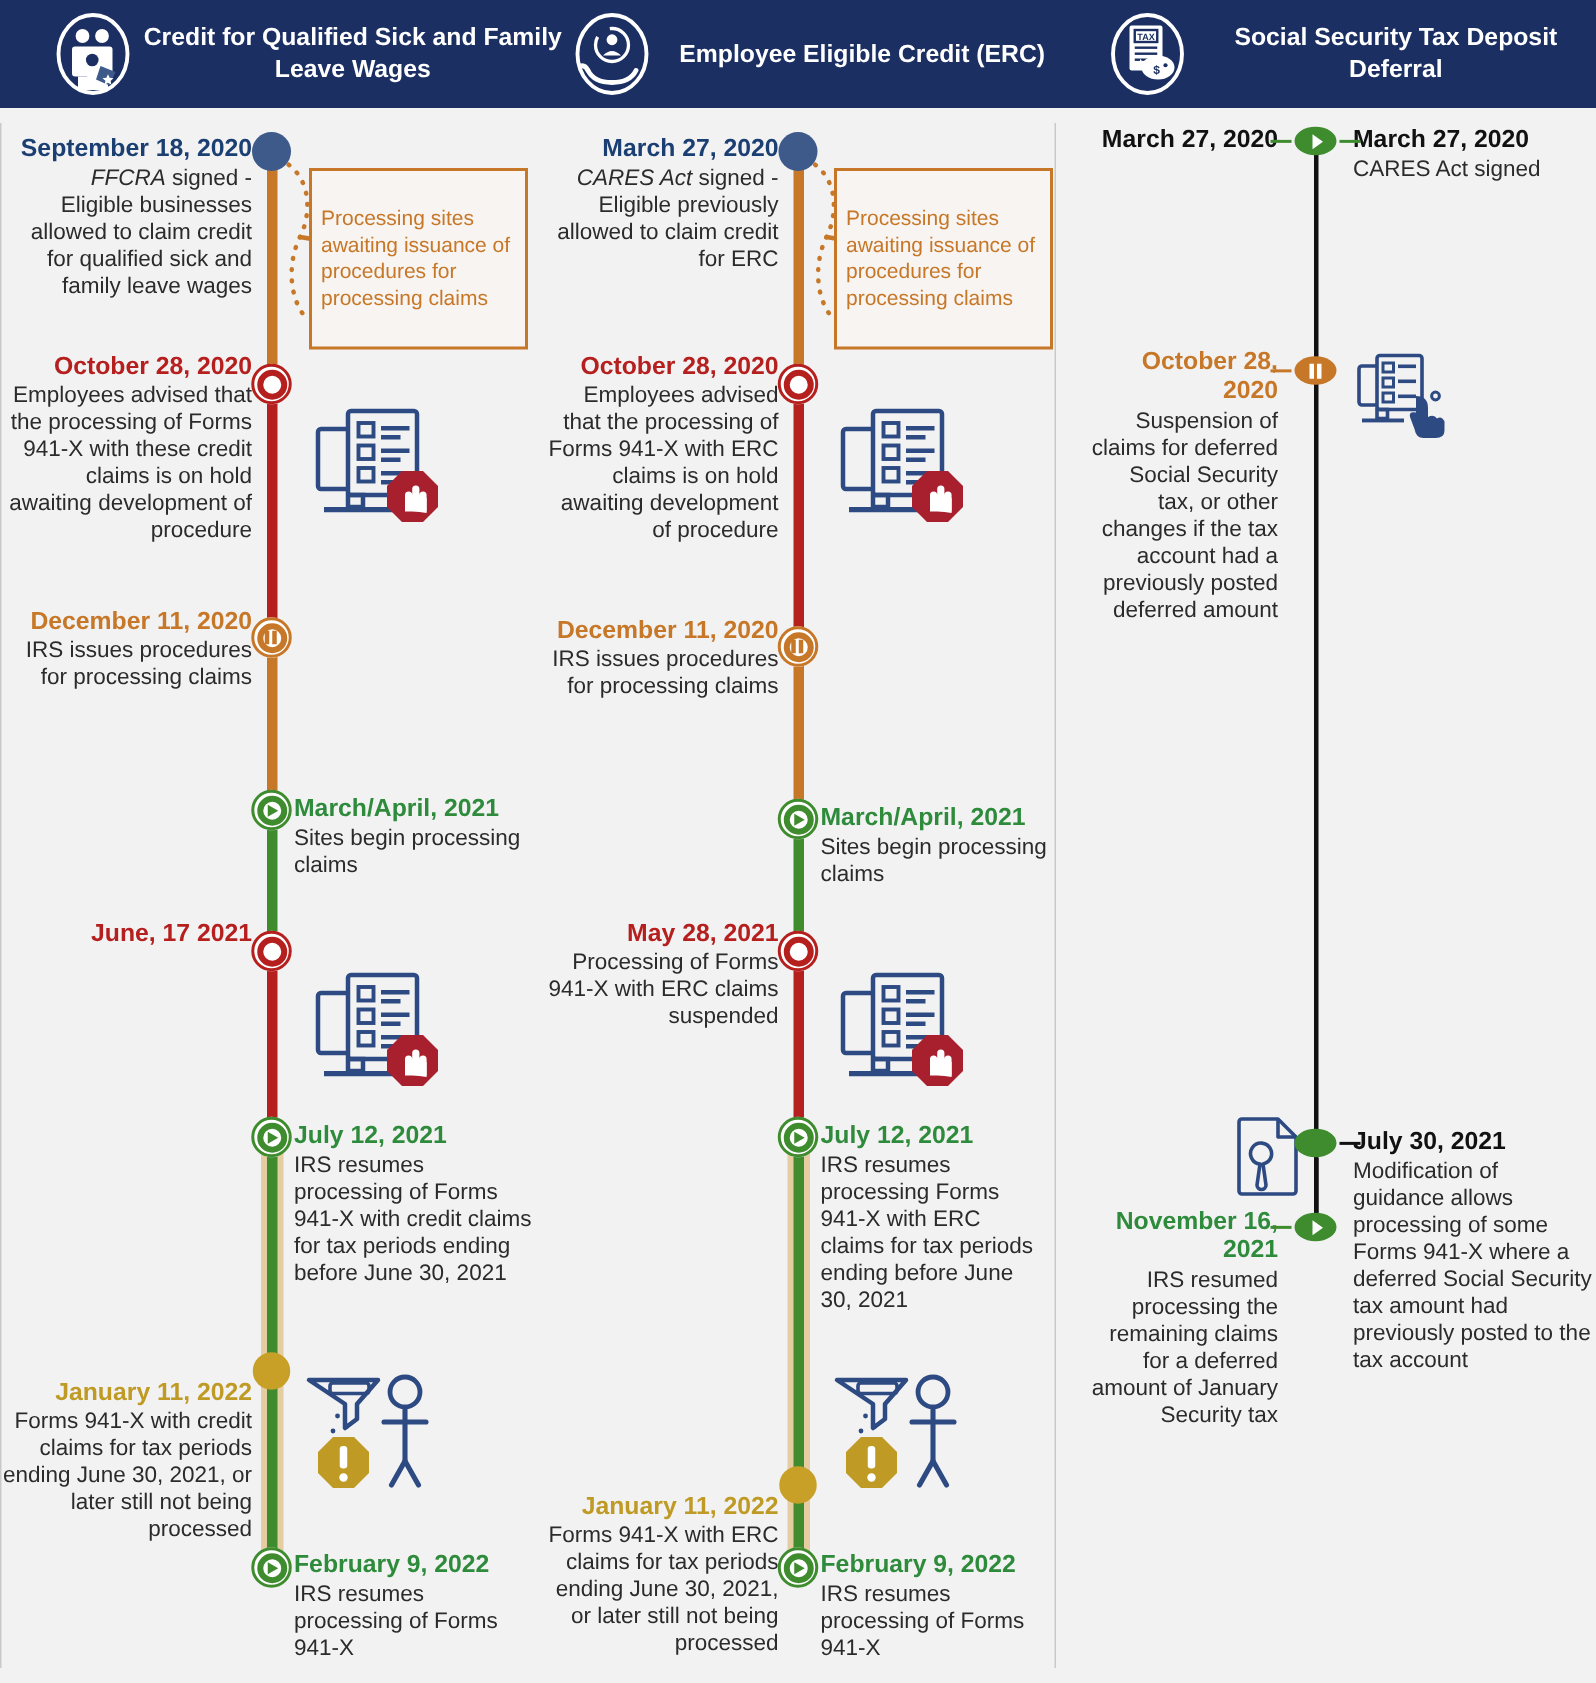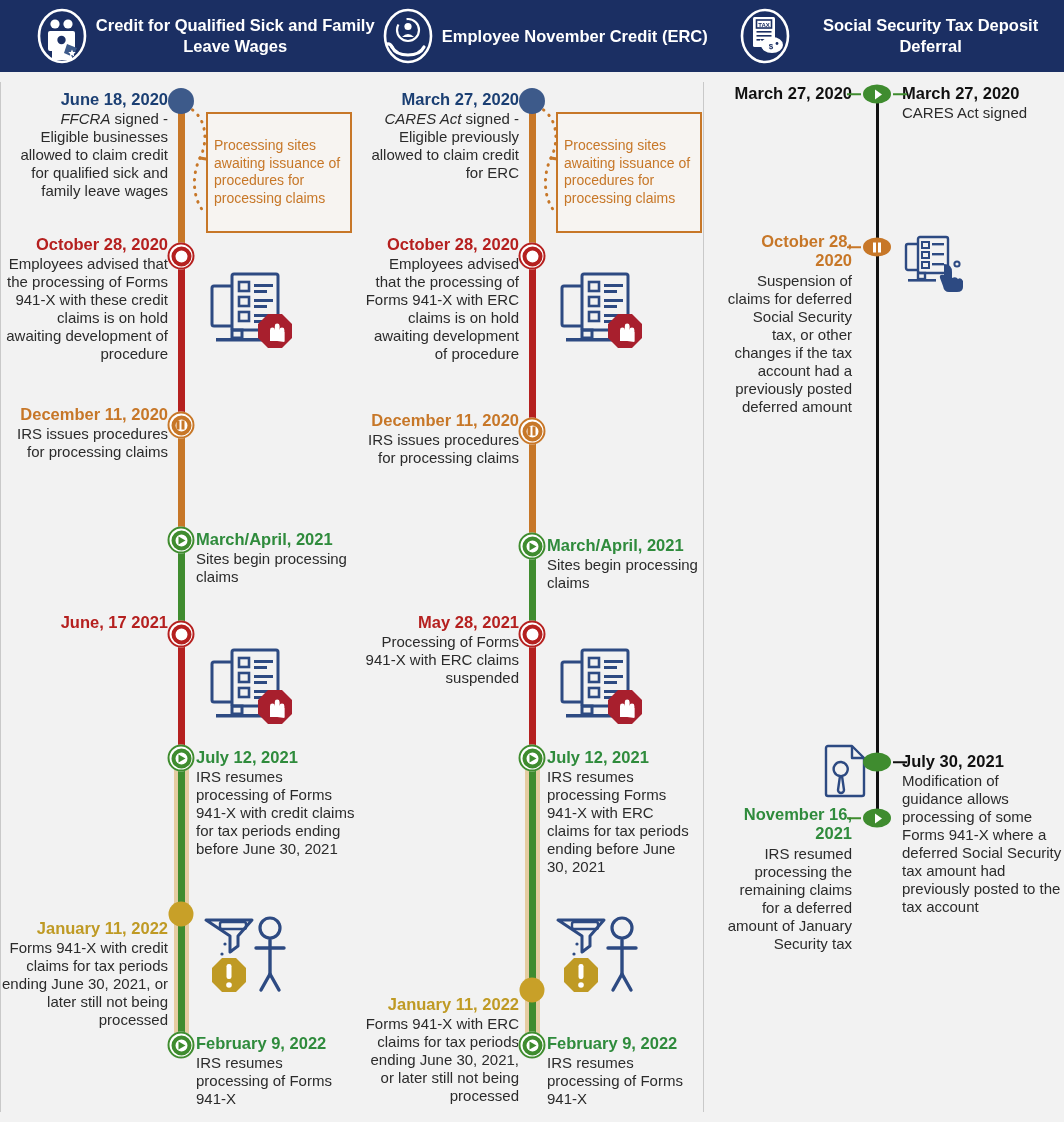--- a/index.html
+++ b/index.html
@@ -156,21 +156,21 @@
     <span class="hdr-icon">
       <svg width="52" height="58" viewBox="0 0 52 58">
         <ellipse cx="26" cy="29" rx="23" ry="26" fill="none" stroke="#fff" stroke-width="2.6"></ellipse>
         <circle cx="26" cy="23" r="11" fill="none" stroke="#fff" stroke-width="2.2" stroke-dasharray="40 10"></circle>
         <circle cx="26" cy="19.5" r="3.6" fill="#fff"></circle>
         <path d="M20 30 q6-6 12 0 z" fill="#fff"></path>
         <path d="M10 40 q4 8 16 8 q12 0 16-8" fill="none" stroke="#fff" stroke-width="3.2" stroke-linecap="round"></path>
         <path d="M10 40 q-2-4 -5-3" fill="none" stroke="#fff" stroke-width="3.2" stroke-linecap="round"></path>
       </svg>
     </span>
-    <span class="hdr-title">Employee November Credit (ERC)</span>
+    <span class="hdr-title">Employee Eligible Credit (ERC)</span>
   </div>
 
   <div class="hdr-cell c3">
     <span class="hdr-icon">
       <svg width="52" height="58" viewBox="0 0 52 58">
         <ellipse cx="26" cy="29" rx="23" ry="26" fill="none" stroke="#fff" stroke-width="2.6"></ellipse>
         <rect x="14" y="10" width="22" height="30" rx="1.5" fill="#fff"></rect>
         <rect x="17.5" y="13" width="15" height="8" fill="none" stroke="#1b2f63" stroke-width="1.6"></rect>
         <text x="25" y="19.6" font-size="6" font-family="Liberation Sans, sans-serif" fill="#1b2f63" text-anchor="middle" font-weight="bold">TAX</text>
         <rect x="17.5" y="24" width="15" height="1.6" fill="#1b2f63"></rect>
@@ -242,21 +242,21 @@
     <div class="marker" style="left:181px; top:842px;">
       <div class="dot-gold"></div>
     </div>
     <div class="marker" style="left:181px; top:973px;">
       <div class="ring green">
           <span class="glyph g-play"></span>
         </div>
     </div>
 
     <div class="blk right-al" style="left:8px; top:18px; width:160px;">
-      <div class="date d-blue">June 18, 2020</div>
+      <div class="date d-blue">September 18, 2020</div>
       <div class="desc"><span class="ital">FFCRA</span><span> signed - Eligible businesses allowed to claim credit for qualified sick and family leave wages</span></div>
     </div>
 
     <div class="blk right-al" style="left:4px; top:163px; width:164px;">
       <div class="date d-red">October 28, 2020</div>
       <div class="desc">Employees advised that the processing of Forms 941-X with these credit claims is on hold awaiting development of procedure</div>
     </div>
 
     <div class="blk right-al" style="left:8px; top:333px; width:160px;">
       <div class="date d-orange">December 11, 2020</div>

